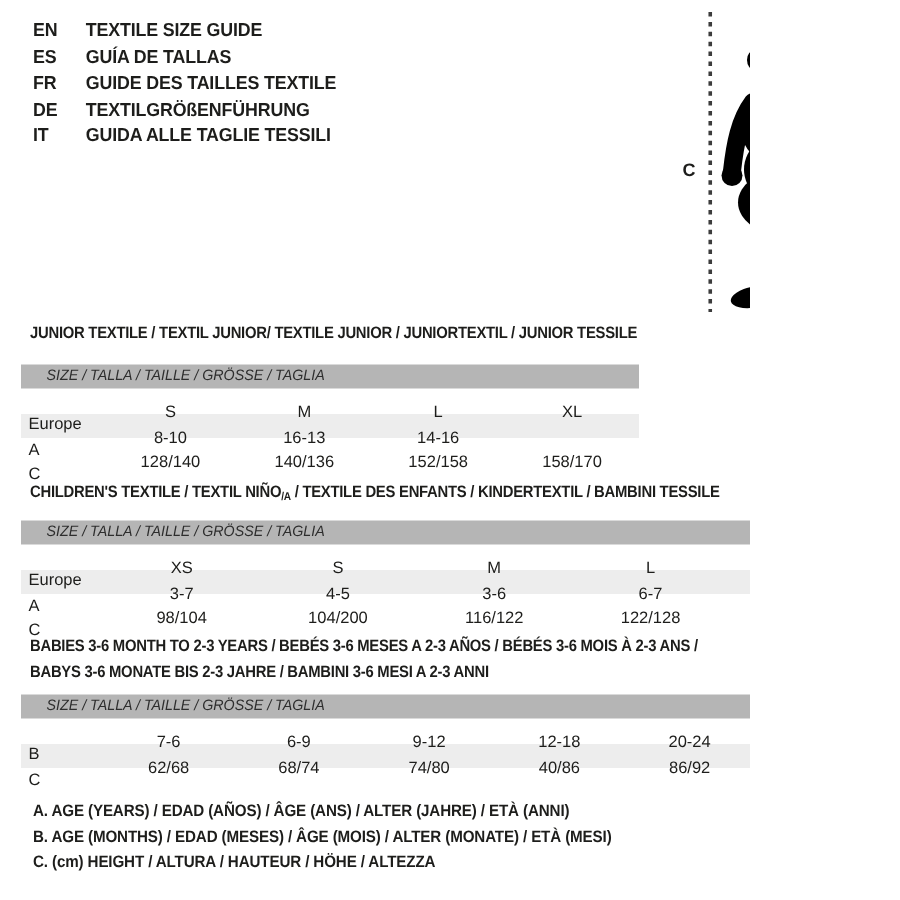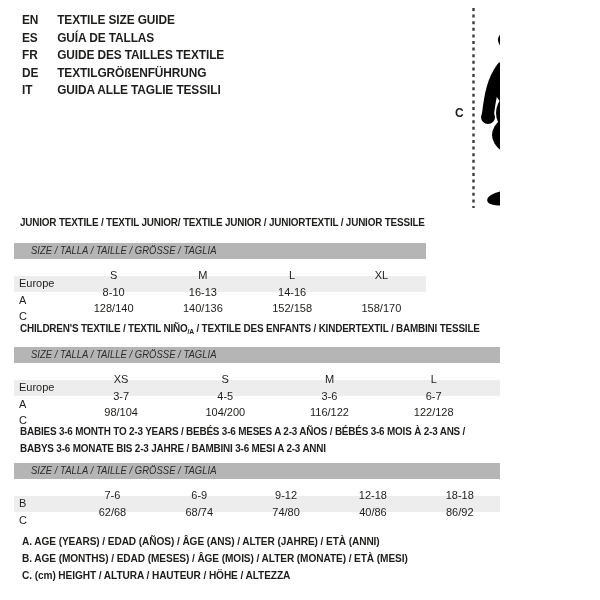--- a/index.html
+++ b/index.html
@@ -155,21 +155,21 @@
   <div class="size-table w-full" style="top:463px">
     <div class="t-bar">
       <span class="t-bar-inner">SIZE / TALLA / TAILLE / GRÖSSE / TAGLIA</span>
     </div>
     <div class="t-row cols6">
       <span class="lbl">B</span>
       <span class="val">7-6</span>
       <span class="val">6-9</span>
       <span class="val">9-12</span>
       <span class="val">12-18</span>
-      <span class="val">18-18</span>
+      <span class="val">20-24</span>
       <span class="val">24-36</span>
     </div>
     <div class="t-row cols6 row-alt">
       <span class="lbl">C</span>
       <span class="val">62/68</span>
       <span class="val">68/74</span>
       <span class="val">74/80</span>
       <span class="val">40/86</span>
       <span class="val">86/92</span>
       <span class="val">92/98</span>

